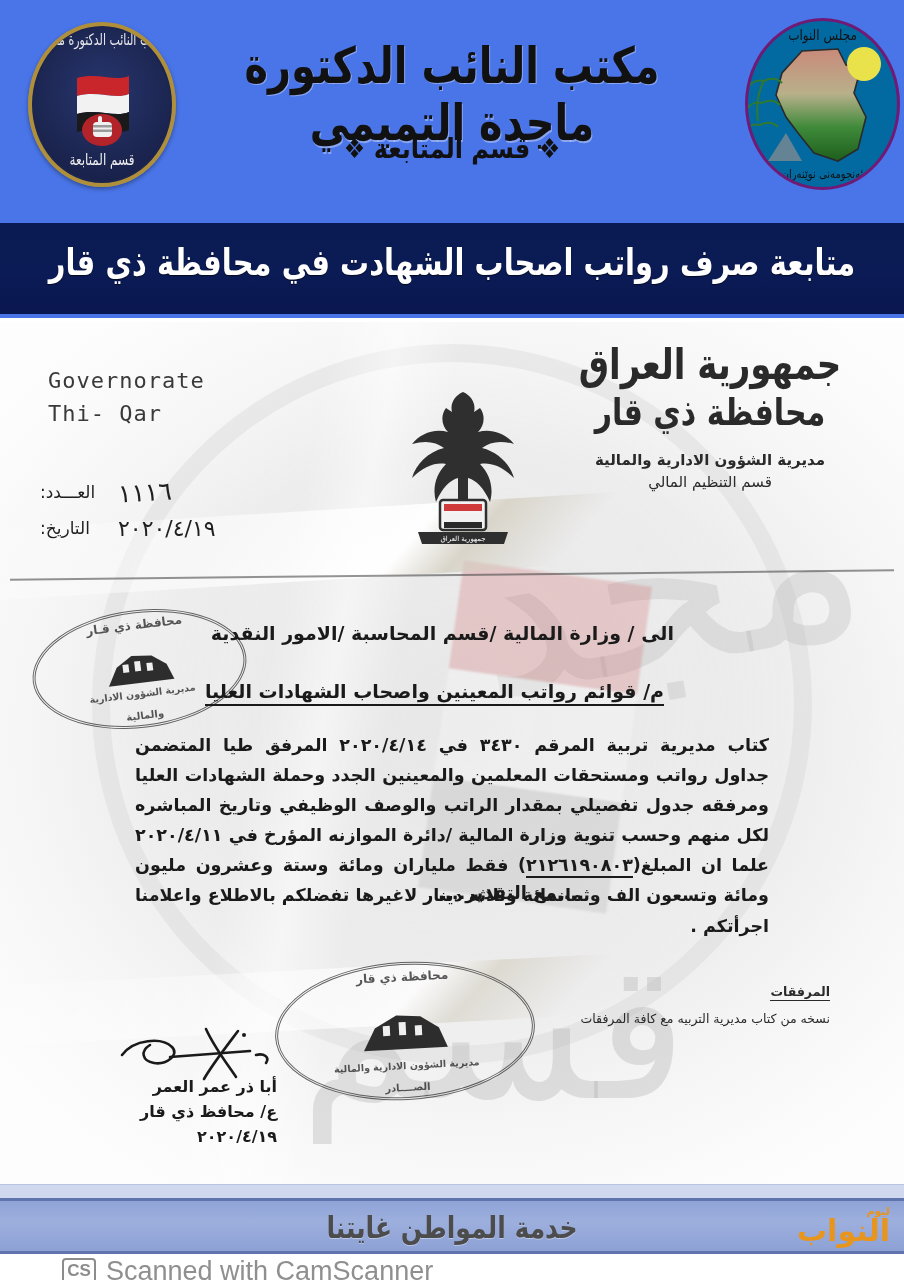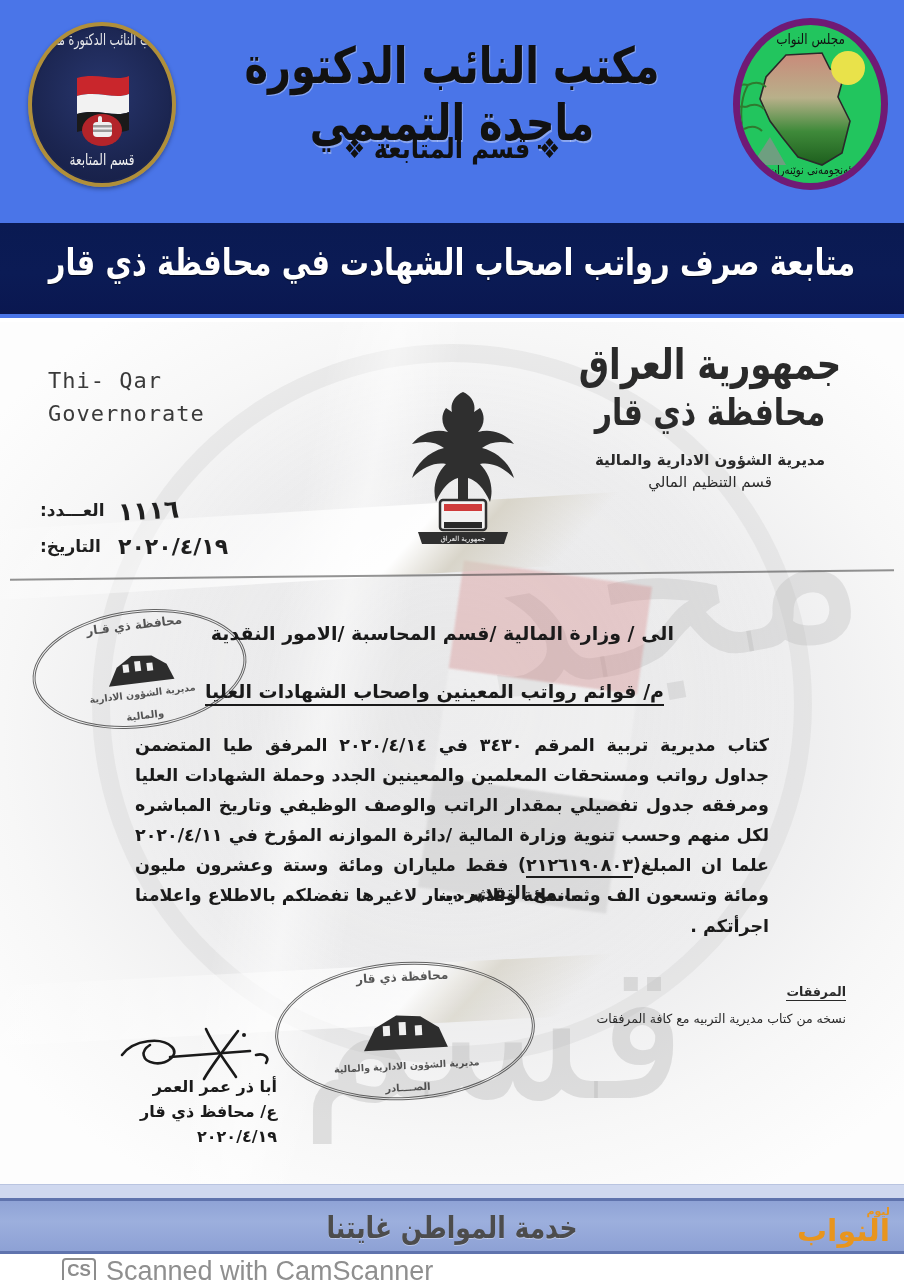--- a/index.html
+++ b/index.html
@@ -61,25 +61,25 @@
   .logo-oval .bottom-text {
     position: absolute; bottom: 16px; left: 0; width: 100%;
     text-align: center;
     color: #f0f0f0;
     font-size: 12px;
     transform: scaleY(1.3);
   }
 
   
   .logo-circle {
-    position: absolute; right: 16px; top: 18px;
+    position: absolute; right: 4px; top: 18px;
     width: 155px; height: 172px;
     border-radius: 50%;
-    background: #22c55e;
-    border: 7px solid #701a75;
+    background: #0369a1;
+    border: 3px solid #701a75;
     overflow: hidden;
   }
   .logo-circle .cr-top {
     position: absolute; top: 7px; left: 0; width: 100%;
     text-align: center; font-size: 12px; color: #111;
     transform: scaleY(1.2);
   }
   .logo-circle .cr-bottom {
     position: absolute; bottom: 8px; left: 0; width: 100%;
     text-align: center; font-size: 10px; color: #111;
@@ -207,23 +207,23 @@
     direction: ltr; text-align: left;
     font-family: "DejaVu Sans Mono", "Liberation Mono", monospace;
     color: #3a3a3a;
     font-size: 22px;
     line-height: 1.5;
     letter-spacing: 1px;
   }
 
   
   .meta-block {
-    position: absolute; left: 40px; top: 170px;
+    position: absolute; left: 40px; top: 152px;
     width: 300px;
-    font-size: 17px; font-weight: bold; color: #1f1f1f;
+    font-size: 17px; font-weight: normal; color: #1f1f1f;
   }
   .meta-row { display: flex; flex-direction: row-reverse; align-items: center; justify-content: flex-start; height: 36px; }
   .meta-label { width: 78px; text-align: left; letter-spacing: 1px; }
   .meta-value { font-size: 22px; margin-right: 14px; font-family: "DejaVu Sans", sans-serif; }
   .meta-value.hand { font-size: 25px; transform: rotate(-3deg); display: inline-block; }
 
   
   .head-rule {
     position: absolute; left: 10px; right: 10px; top: 252px;
     height: 2px; background: rgba(60,60,60,.55);
@@ -251,21 +251,21 @@
     text-align-last: right;
   }
   .body-par .amount { border-bottom: 2px solid #1a1a1a; padding-bottom: 1px; }
   .regards {
     position: absolute; right: 320px; top: 560px;
     font-size: 18px; font-weight: bold; color: #1a1a1a;
   }
 
   
   .attach {
-    position: absolute; right: 58px; top: 662px;
+    position: absolute; right: 74px; top: 662px;
     text-align: right; font-size: 12.5px; color: #2a2a2a; font-weight: bold;
   }
   .attach .att-title { border-bottom: 1px solid #2a2a2a; display: inline-block; padding-bottom: 1px; }
   .attach .att-body { margin-top: 10px; font-weight: normal; }
 
   
   .sign-block {
     position: absolute; left: 140px; top: 1075px;
     text-align: right; font-size: 16px; font-weight: bold; color: #1a1a1a;
     line-height: 1.55;
@@ -447,22 +447,22 @@
     </svg>
 
     <div class="lh-right">
       <div class="calig1">جمهورية العراق</div>
       <div class="calig2">محافظة ذي قار</div>
       <div class="dept1">مديرية الشؤون الادارية والمالية</div>
       <div class="dept2">قسم التنظيم المالي</div>
     </div>
 
     <div class="lh-left">
+      <div>Governorate</div>
       <div>Thi- Qar</div>
-      <div>Governorate</div>
     </div>
 
     <div class="meta-block">
       <div class="meta-row">
         <span class="meta-label">العـــدد:</span>
         <span class="meta-value hand">١١١٦</span>
       </div>
       <div class="meta-row">
         <span class="meta-label">التاريخ:</span>
         <span class="meta-value">٢٠٢٠/٤/١٩</span>

